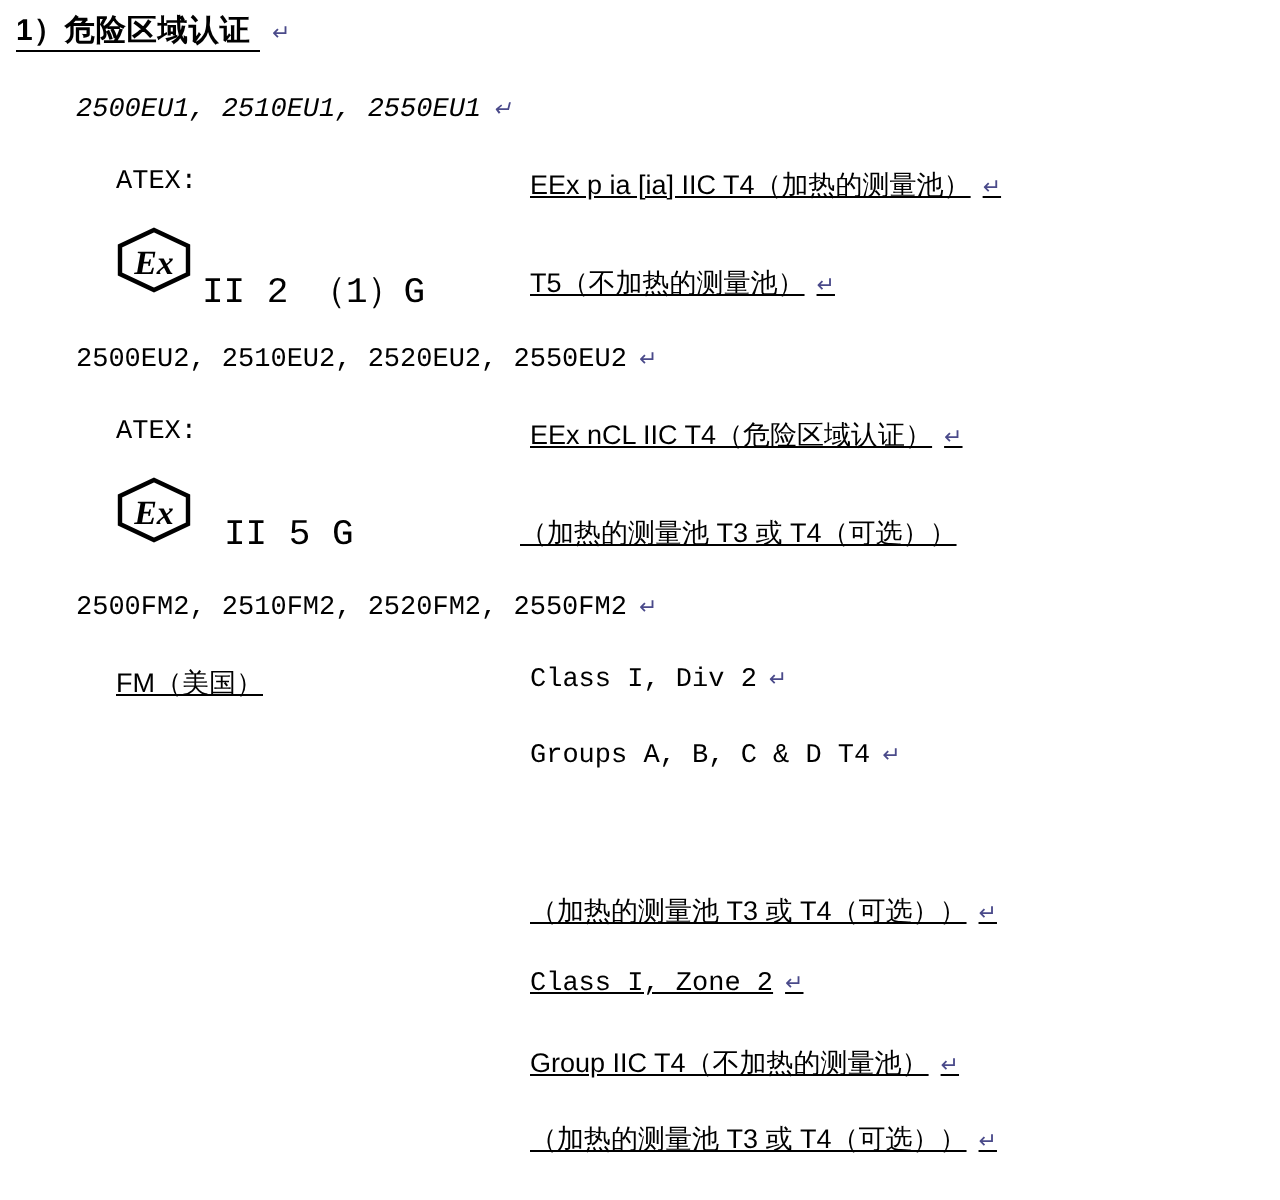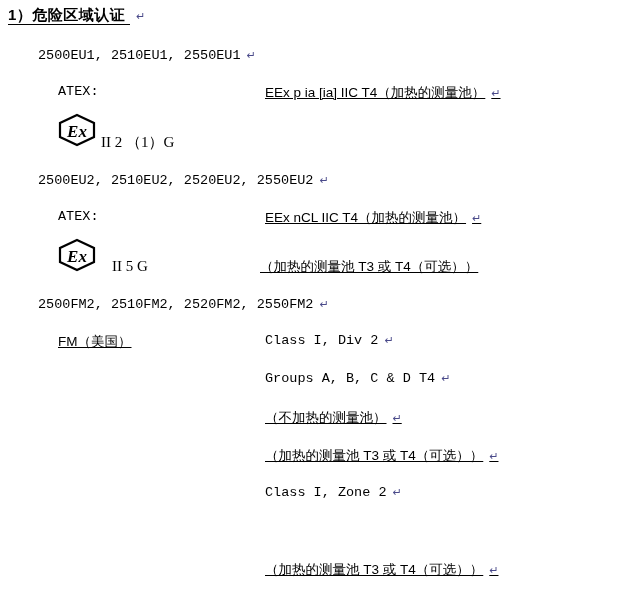--- a/index.html
+++ b/index.html
@@ -69,66 +69,69 @@
     position: absolute;
     width: 42px;
     height: 30px;
     text-align: right;
   }
   .ex-symbol svg {
     display: block;
   }
   .ex-text {
     position: absolute;
-    font-family: Liberation Serif, serif;
-    font-size: 15px;
+    font-family: Liberation Mono, monospace;
+    font-size: 18px;
     white-space: nowrap;
   }
 </style>
 </head>
 <body>
 
 <div class="page">
 
   <div class="heading">
     <span class="underline">
       <span>1）</span><span>危险区域认证</span>
     </span><span class="pilcrow">↵</span>
   </div>
 
-  <div class="row model-line" style="top:48px;">
+  <div class="row model-line" style="top:48px;font-style:italic;">
     <span>2500EU1, 2510EU1, 2550EU1</span><span class="pilcrow">↵</span>
   </div>
 
   <div class="row label-col" style="top:84px;">
     <span>ATEX:</span>
   </div>
   <div class="row value-col cjk" style="top:84px;">
     <span>EEx p ia [ia] IIC T4（加热的测量池）</span><span class="pilcrow">↵</span>
   </div>
 
   <div class="ex-symbol" style="left:56px; top:113px;">
     <svg width="42" height="34" viewBox="0 0 42 34">
       <polygon points="21,2 38,10 38,24 21,32 4,24 4,10" fill="#ffffff" stroke="#000000" stroke-width="2.2"></polygon>
       <text x="21" y="24" text-anchor="middle" font-family="Liberation Serif, serif" font-size="17" font-style="italic" font-weight="bold" fill="#000000">Ex</text>
     </svg>
   </div>
   <div class="ex-text" style="left:101px; top:133px;">
     <span>II 2 （1）G</span>
   </div>
+  <div class="row value-col cjk" style="top:133px;">
+    <span>T5（不加热的测量池）</span><span class="pilcrow">↵</span>
+  </div>
 
   <div class="row model-line" style="top:173px;">
     <span>2500EU2, 2510EU2, 2520EU2, 2550EU2</span><span class="pilcrow">↵</span>
   </div>
 
   <div class="row label-col" style="top:209px;">
     <span>ATEX:</span>
   </div>
   <div class="row value-col cjk" style="top:209px;">
-    <span>EEx nCL IIC T4（加热的测量池）</span><span class="pilcrow">↵</span>
+    <span>EEx nCL IIC T4（危险区域认证）</span><span class="pilcrow">↵</span>
   </div>
 
   <div class="ex-symbol" style="left:56px; top:238px;">
     <svg width="42" height="34" viewBox="0 0 42 34">
       <polygon points="21,2 38,10 38,24 21,32 4,24 4,10" fill="#ffffff" stroke="#000000" stroke-width="2.2"></polygon>
       <text x="21" y="24" text-anchor="middle" font-family="Liberation Serif, serif" font-size="17" font-style="italic" font-weight="bold" fill="#000000">Ex</text>
     </svg>
   </div>
   <div class="ex-text" style="left:112px; top:258px;">
     <span>II 5 G</span>
@@ -145,30 +148,30 @@
     <span>FM（美国）</span>
   </div>
   <div class="row value-col" style="top:333px;">
     <span>Class I, Div 2</span><span class="pilcrow">↵</span>
   </div>
 
   <div class="row value-col" style="top:371px;">
     <span>Groups A, B, C &amp; D T4</span><span class="pilcrow">↵</span>
   </div>
 
-  <div class="row value-col cjk" style="top:409px;">
-    <span>（不加热的测量池）</span><span class="pilcrow">↵</span>
-  </div>
 
   <div class="row value-col cjk" style="top:447px;">
     <span>（加热的测量池 T3 或 T4（可选））</span><span class="pilcrow">↵</span>
   </div>
 
-  <div class="row value-col" style="top:485px;">
+  <div class="row value-col" style="top:485px;text-decoration:underline;">
     <span>Class I, Zone 2</span><span class="pilcrow">↵</span>
   </div>
 
+  <div class="row value-col cjk" style="top:523px;">
+    <span>Group IIC T4（不加热的测量池）</span><span class="pilcrow">↵</span>
+  </div>
 
   <div class="row value-col cjk" style="top:561px;">
     <span>（加热的测量池 T3 或 T4（可选））</span><span class="pilcrow">↵</span>
   </div>
 
 </div>
 
 </body></html>

